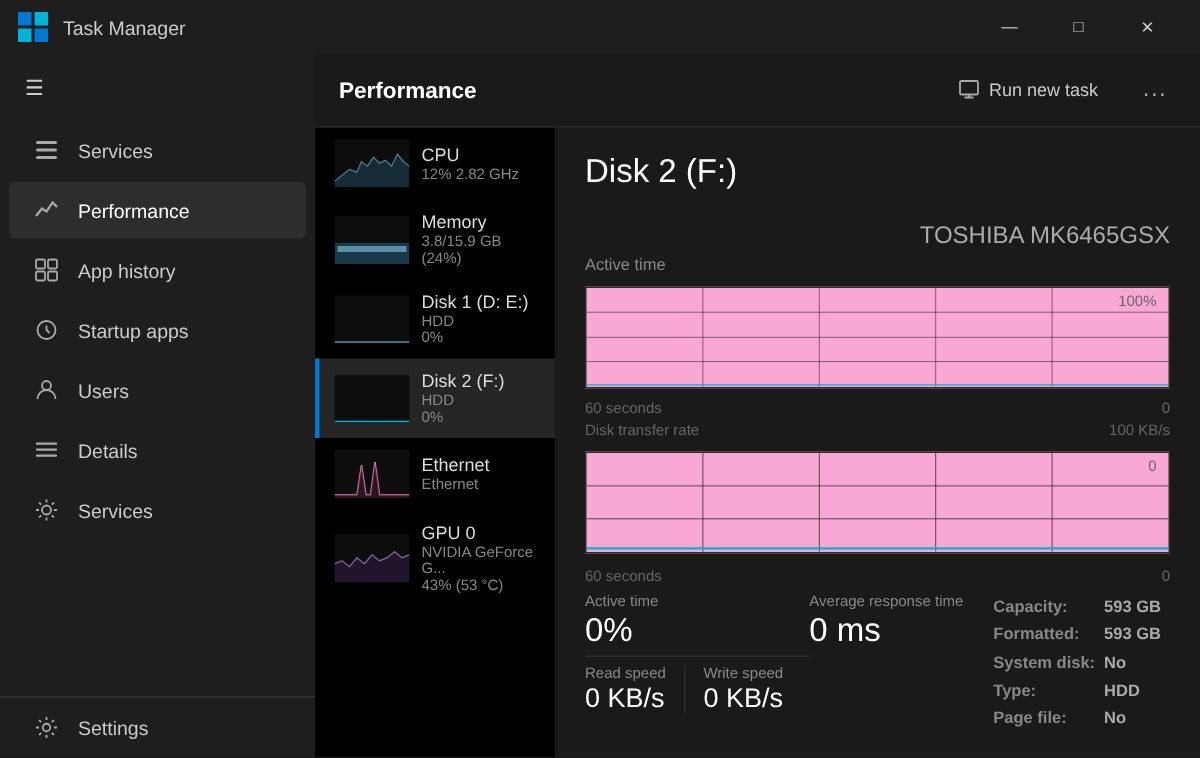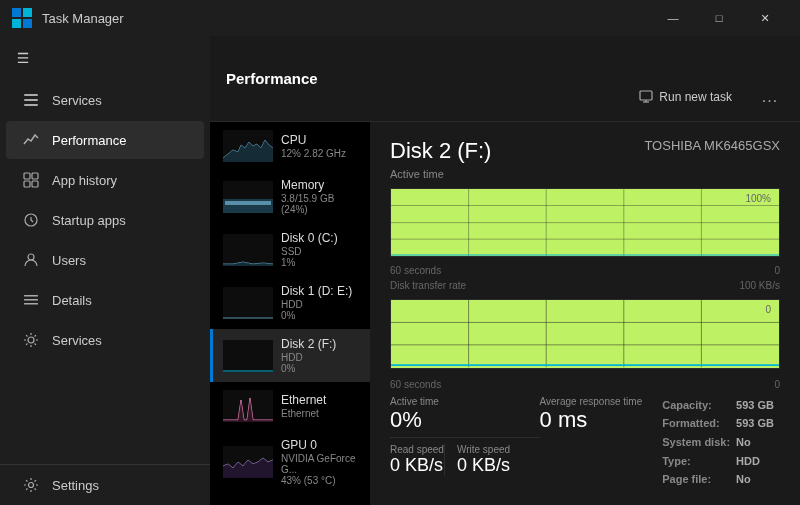--- a/index.html
+++ b/index.html
@@ -92,21 +92,21 @@
     
     .content-header {
       display: flex;
       align-items: center;
       justify-content: space-between;
       padding: 10px 16px;
       border-bottom: 1px solid #2a2a2a;
       flex-shrink: 0;
     }
     .content-header-title { font-size: 15px; font-weight: 600; color: #fff; }
-    .content-header-actions { display: flex; align-items: center; gap: 16px; margin-top: 37px; }
+    .content-header-actions { display: flex; align-items: center; gap: 16px; }
     .run-new-task-btn {
       display: flex; align-items: center; gap: 6px;
       font-size: 12px; color: #ccc; cursor: pointer;
       padding: 4px 8px; border-radius: 4px; border: none; background: transparent;
     }
     .more-btn {
       width: 28px; height: 28px; display: flex; align-items: center; justify-content: center;
       cursor: pointer; color: #ccc; border-radius: 4px;
     }
 
@@ -152,25 +152,25 @@
       display: flex;
       flex-direction: column;
     }
     .detail-header {
       display: flex;
       justify-content: space-between;
       align-items: flex-start;
       margin-bottom: 4px;
     }
     .detail-title { font-size: 22px; font-weight: 300; color: #fff; }
-    .detail-model { font-size: 13px; color: #aaa; text-align: right; }
+    .detail-model { font-size: 16px; color: #aaa; text-align: right; margin-top: 48px; }
     .detail-subtitle { font-size: 11px; color: #888; margin-bottom: 8px; }
     .detail-chart-container {
       flex: 1;
-      background: #bef264;
+      background: #f9a8d4;
       border: 1px solid #2a2a2a;
       position: relative;
       min-height: 0;
       margin-bottom: 8px;
     }
     .detail-chart-label-top {
       position: absolute; top: 4px; right: 8px;
       font-size: 10px; color: #666;
     }
     .detail-chart-label-bottom {
@@ -376,33 +376,20 @@
               <rect x="0" y="18" width="50" height="14" fill="#1a3a4a"></rect>
               <rect x="2" y="20" width="46" height="4" fill="#5a8fa8"></rect>
             </svg>
           </div>
           <div class="perf-item-info">
             <div class="perf-item-name">Memory</div>
             <div class="perf-item-sub">3.8/15.9 GB (24%)</div>
           </div>
         </div>
 
-        <div class="perf-list-item">
-          <div class="perf-mini-chart">
-            <svg class="mini-svg" viewBox="0 0 50 32">
-              <polyline points="0,30 10,30 20,28 30,30 40,29 50,30" fill="none" stroke="#5a8fa8" stroke-width="1"></polyline>
-              <polygon points="0,30 10,30 20,28 30,30 40,29 50,30 50,32 0,32" fill="#1a3a4a" opacity="0.7"></polygon>
-            </svg>
-          </div>
-          <div class="perf-item-info">
-            <div class="perf-item-name">Disk 0 (C:)</div>
-            <div class="perf-item-sub">SSD</div>
-            <div class="perf-item-val">1%</div>
-          </div>
-        </div>
 
         <div class="perf-list-item">
           <div class="perf-mini-chart">
             <svg class="mini-svg" viewBox="0 0 50 32">
               <polyline points="0,31 50,31" fill="none" stroke="#5a8fa8" stroke-width="1"></polyline>
             </svg>
           </div>
           <div class="perf-item-info">
             <div class="perf-item-name">Disk 1 (D: E:)</div>
             <div class="perf-item-sub">HDD</div>
@@ -511,21 +498,21 @@
           <span>0</span>
         </div>
 
         <div class="stats-row">
           <div style="flex:1;">
             <div class="stat-block">
               <div class="stat-label">Active time</div>
               <div class="stat-value">0%</div>
             </div>
             <div class="speed-blocks">
-              <div class="speed-block" style="border-right:1px solid #2d2d2d; padding-right:0;">
+              <div class="speed-block" style="border-right:1px solid #2d2d2d; padding-right:12px;">
                 <div class="stat-label">Read speed</div>
                 <div class="stat-value-small" style="font-size:18px;">0 KB/s</div>
               </div>
               <div class="speed-block">
                 <div class="stat-label">Write speed</div>
                 <div class="stat-value-small" style="font-size:18px;">0 KB/s</div>
               </div>
             </div>
           </div>
 

